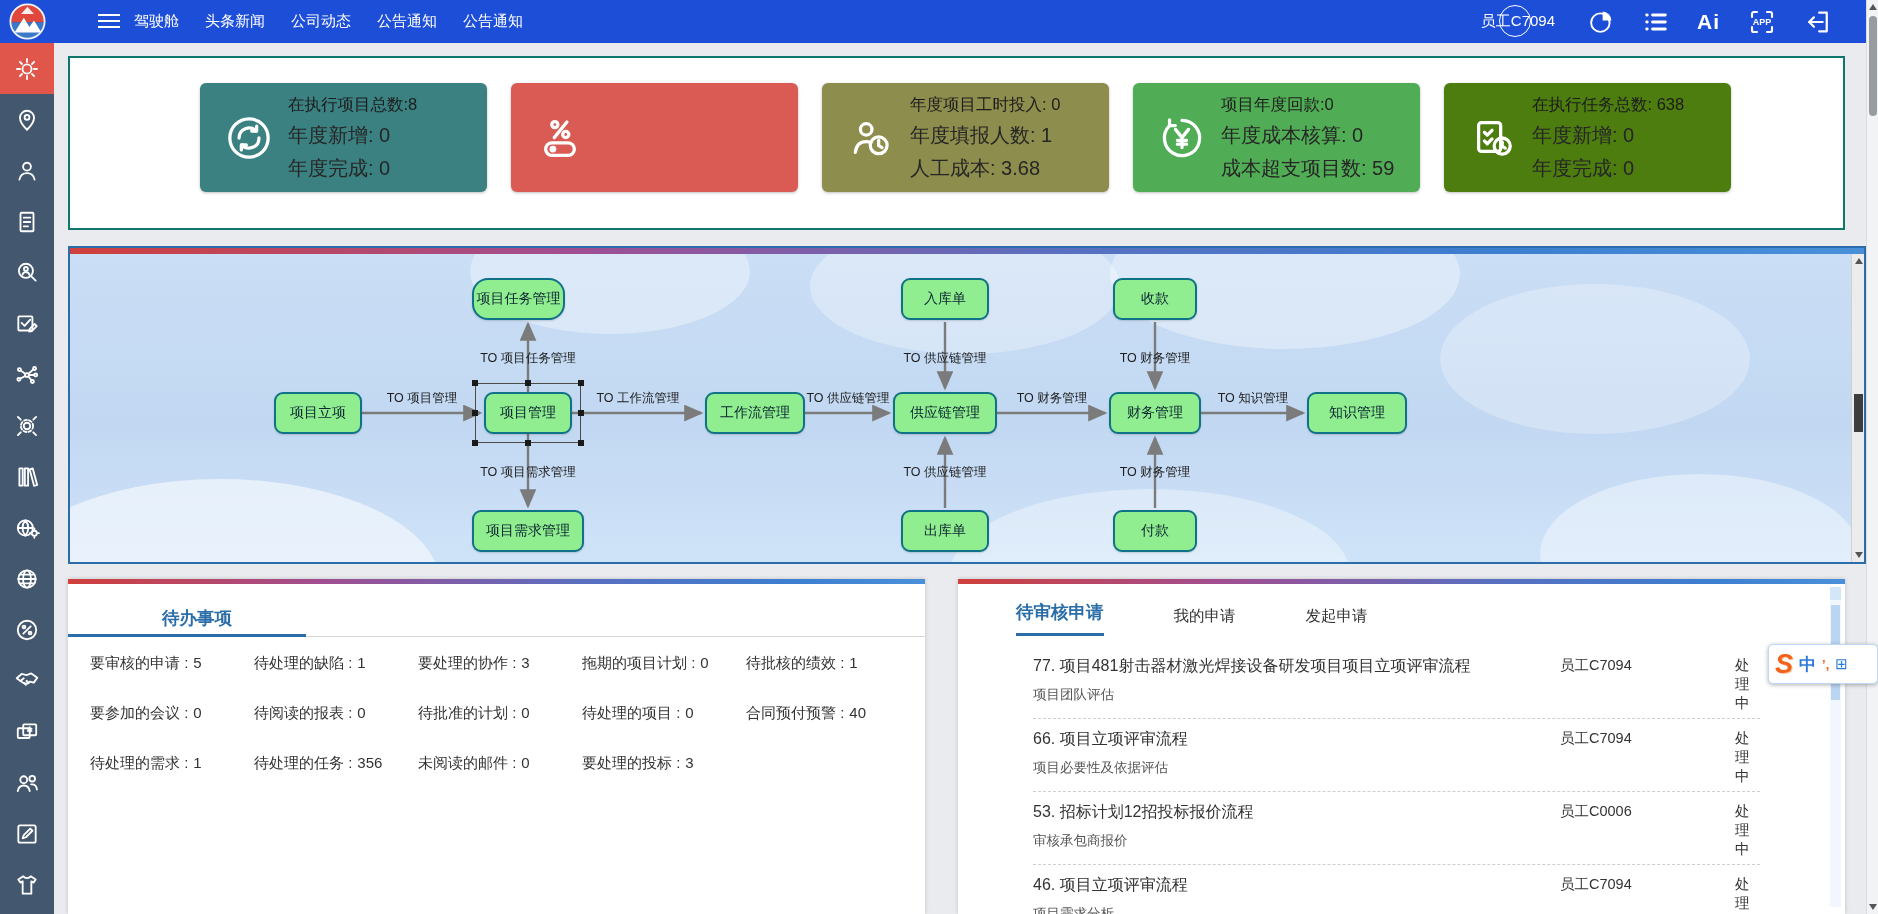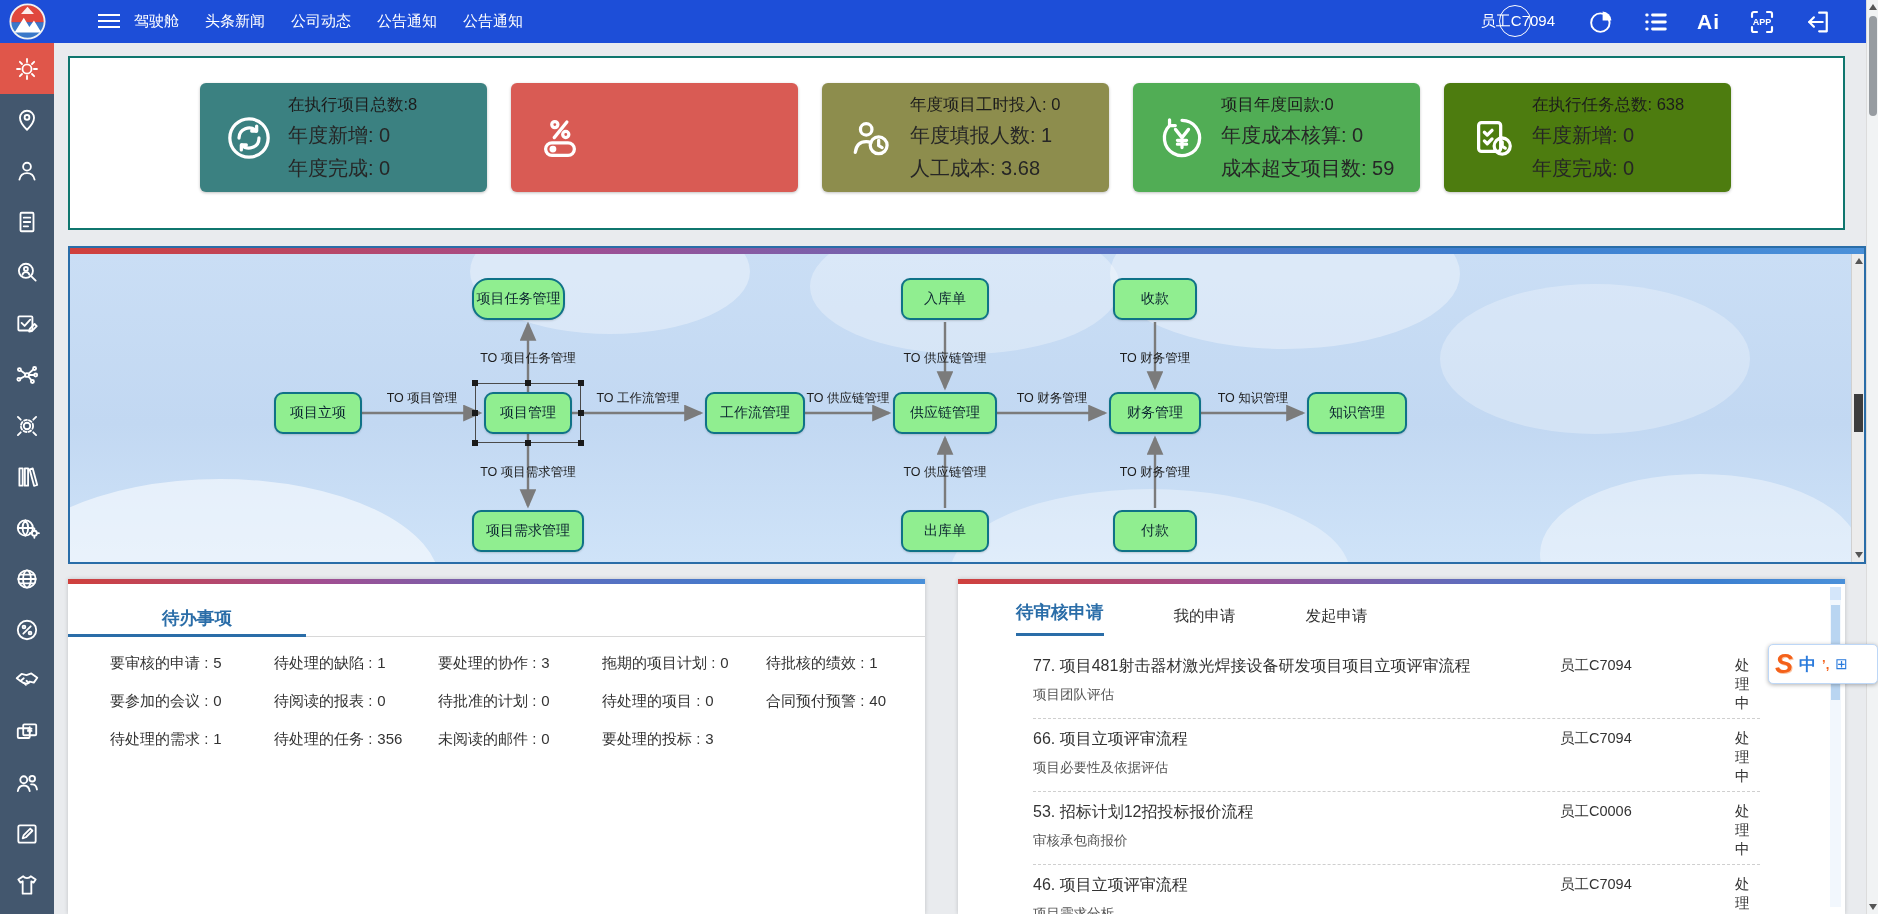--- a/index.html
+++ b/index.html
@@ -56,21 +56,21 @@
   .tri-down { bottom:4px; border-top:6px solid #555; }
 
   
   .panel { position:absolute; top:579px; height:335px; background:#fff; box-shadow:0 0 4px rgba(0,0,0,.18); }
   .panel-strip { height:5px; background:linear-gradient(90deg,#d0403c 0%,#a04e92 30%,#5a6fc0 60%,#3c7fd0 85%,#4a90d9 100%); }
   #todo-panel { left:68px; width:857px; }
   #todo-head { position:relative; height:52px; }
   #todo-title { position:absolute; left:50px; top:22px; font-size:17.5px; font-weight:bold; color:#2a6da8;margin-left:44px; }
   #todo-blueline { position:absolute; left:0; top:50px; width:238px; height:3px; background:#2a6da8; }
   #todo-grayline { position:absolute; left:0; top:52px; width:100%; height:1px; background:#d8d8d8; }
-  #todo-grid { margin:18px 0 0 42px; display:grid; grid-template-columns:repeat(5,164px); row-gap:19px; }
+  #todo-grid { margin:18px 0 0 22px; display:grid; grid-template-columns:repeat(5,164px); row-gap:31px; }
   .todo-item { font-size:15px; color:#333; white-space:nowrap; cursor:pointer; }
   .todo-val { margin-left:5px; }
 
   #approve-panel { left:958px; width:887px; }
   #tabs { display:flex; align-items:flex-end; gap:70px; margin:20px 0 0 58px; height:32px; }
   .tab { font-size:15.5px; color:#333; cursor:pointer; padding-bottom:9px; }
   .tab.active { color:#2a6da8; font-weight:bold; font-size:17.5px; border-bottom:3px solid #2a6da8; }
   #approve-list { margin:10px 0 0 75px; }
   .ap-item { position:relative; padding:10px 0 14px 0; border-bottom:1px dashed #cfcfcf; margin-right:85px; cursor:pointer; }
   .ap-title { font-size:16px; color:#333; max-width:500px; white-space:nowrap; }

